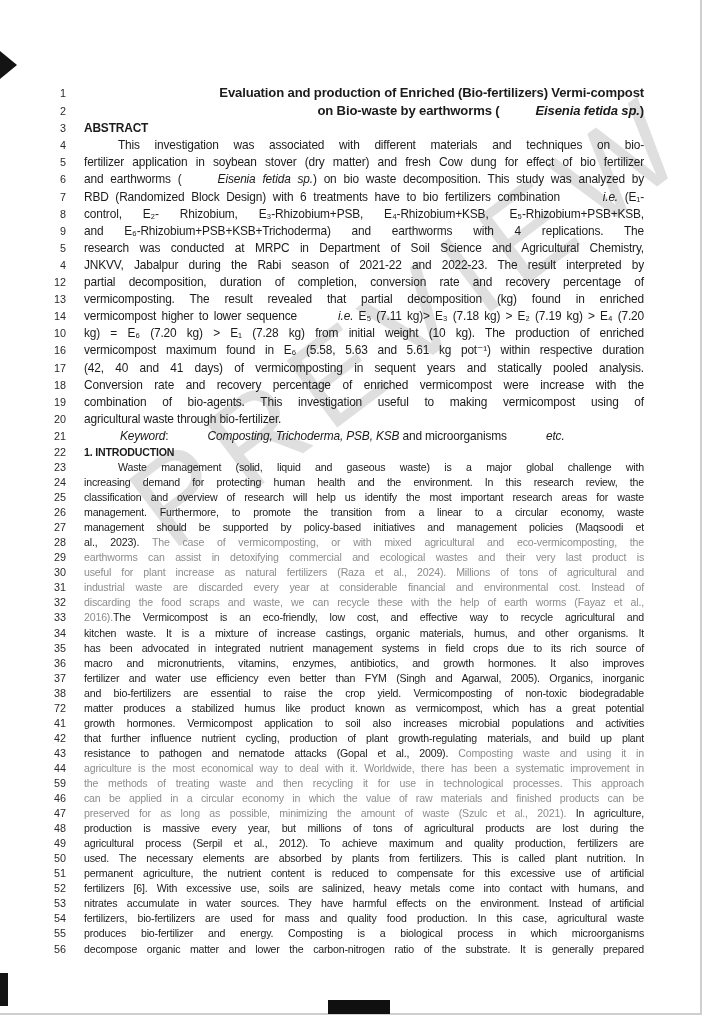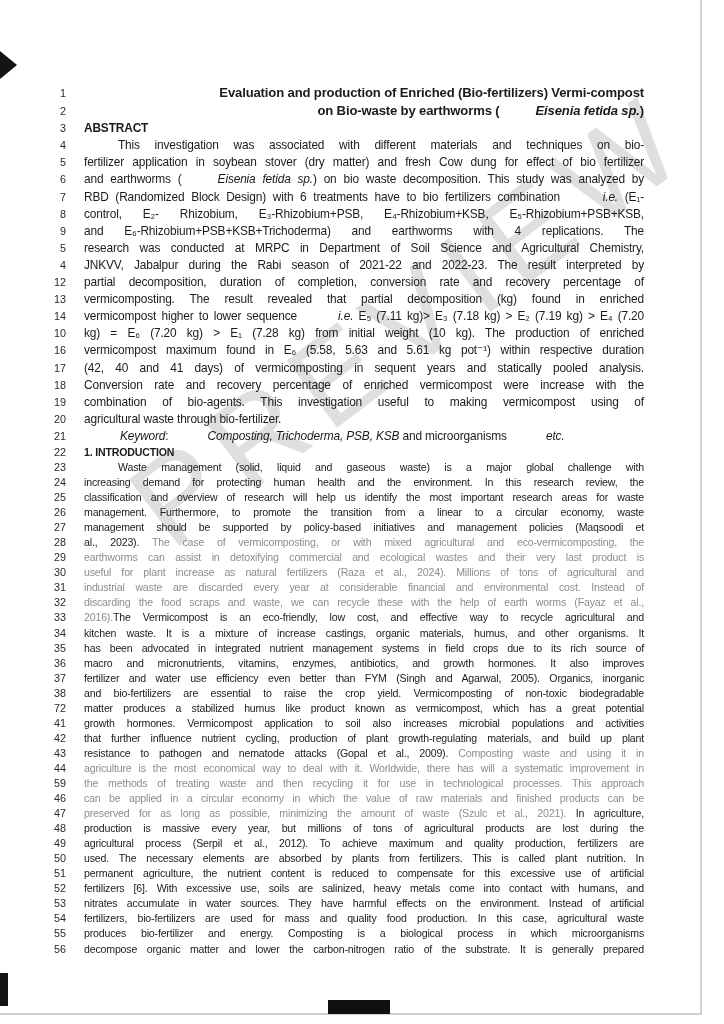--- a/index.html
+++ b/index.html
@@ -222,21 +222,21 @@
       <div class="line grp-b just">
         <span class="num">42</span>
         <span class="txt">that further influence nutrient cycling, production of plant growth-regulating materials, and build up plant</span>
       </div>
       <div class="line grp-b just">
         <span class="num">43</span>
         <span class="txt"><span class="">resistance to pathogen and nematode attacks (Gopal et al., 2009). </span><span class="m">Composting waste and using it in</span></span>
       </div>
       <div class="line grp-b just">
         <span class="num">44</span>
-        <span class="txt m">agriculture is the most economical way to deal with it. Worldwide, there has will a systematic improvement in</span>
+        <span class="txt m">agriculture is the most economical way to deal with it. Worldwide, there has been a systematic improvement in</span>
       </div>
       <div class="line grp-b just">
         <span class="num">59</span>
         <span class="txt m">the methods of treating waste and then recycling it for use in technological processes. This approach</span>
       </div>
       <div class="line grp-b just">
         <span class="num">46</span>
         <span class="txt m">can be applied in a circular economy in which the value of raw materials and finished products can be</span>
       </div>
       <div class="line grp-b just">

